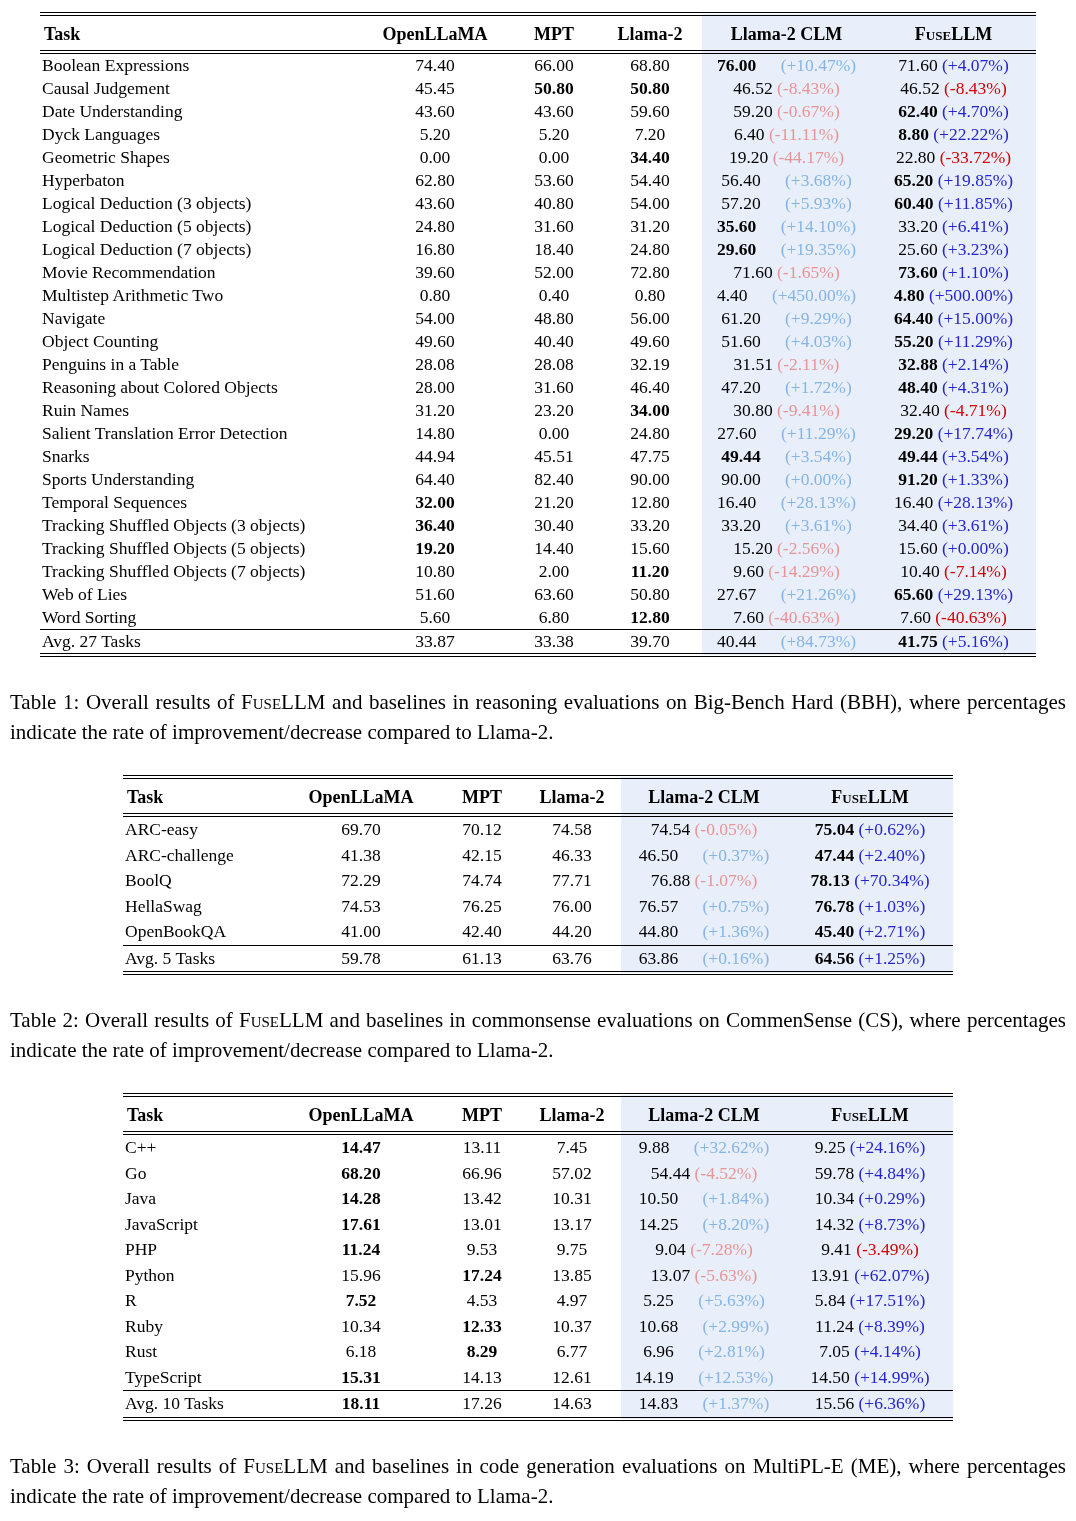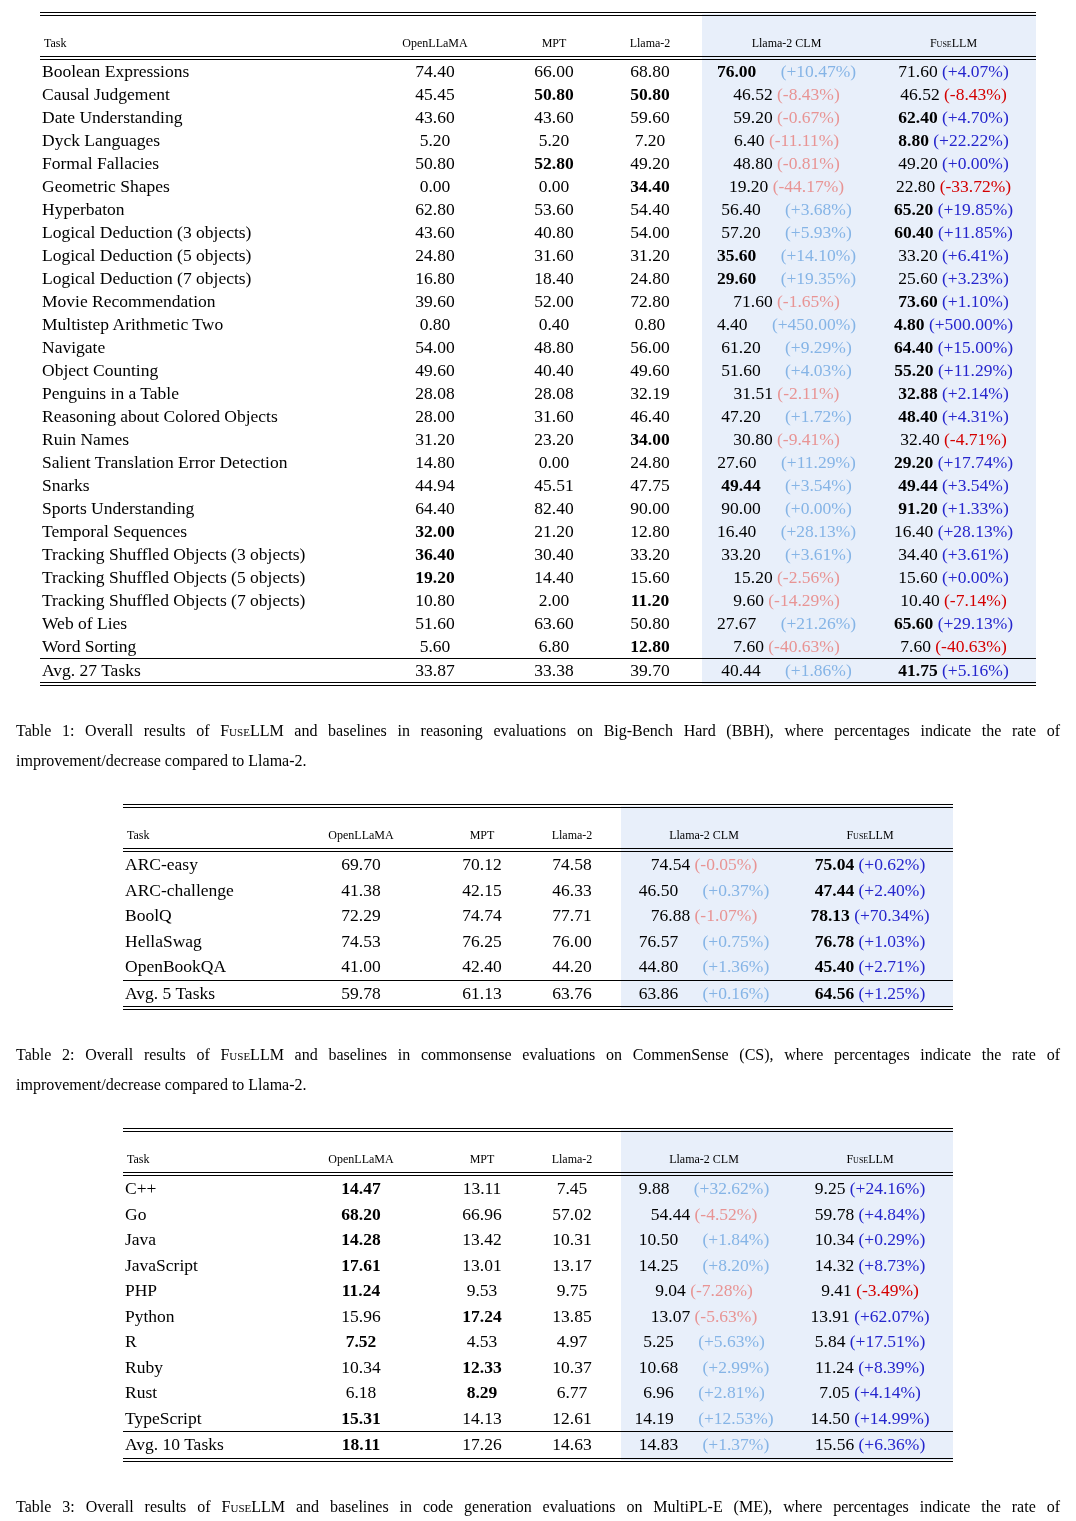--- a/index.html
+++ b/index.html
@@ -10,40 +10,40 @@
   }
   .page{padding:12px 0 10px;}
   .rtable{
     border-collapse:collapse;table-layout:fixed;
     border-top:4px double #000;border-bottom:4px double #000;
     font-size:17.5px;
   }
   .t1{width:996px;margin:0 auto;}
   .t23{width:830px;margin:0 auto;}
   .rtable th{
-    font-weight:normal;font-size:12px;text-align:center;
-    border-bottom:4px double #000;padding:20px 2px 5px;
+    font-weight:bold;font-size:18px;text-align:center;
+    border-bottom:4px double #000;padding:8px 2px 5px;
   }
   .rtable th.taskh{text-align:left;padding-left:4px;}
   .rtable td{padding:0 2px;}
   .t1 td{line-height:23px;}
   .t23 td{line-height:25.5px;}
   .num{text-align:center;white-space:nowrap;}
   .task{text-align:left;padding-left:4px;white-space:nowrap;}
   .b{font-weight:bold;}
   .band{background:var(--highlight-bg);}
   .clm .pct.pos{color:var(--clm-positive);margin-left:20px;}
   .clm .pct.neg{color:var(--clm-negative);}
   .fuse .pct.pos{color:var(--fuse-positive);}
   .fuse .pct.neg{color:var(--fuse-negative);}
   tr.avg td{border-top:1.5px solid #000;}
   .sc{font-variant:small-caps;}
   .caption{
-    font-size:16px;line-height:30px;text-align:justify;
-    margin:30px 16px 28px;
+    font-size:21px;line-height:30px;text-align:justify;
+    margin:30px 10px 28px;
   }
 </style>
 </head>
 <body>
 
 <div class="page">
 
   <table class="rtable t1">
     <colgroup>
       <col style="width:320px">
@@ -90,28 +90,20 @@
         </tr>
         <tr>
           <td class="task">Dyck Languages</td>
           <td class="num">5.20</td>
           <td class="num">5.20</td>
           <td class="num">7.20</td>
           <td class="num band clm"><span>6.40</span><span class="pct neg"> (-11.11%)</span></td>
           <td class="num band fuse"><span class="b">8.80</span><span class="pct pos"> (+22.22%)</span></td>
         </tr>
         <tr>
-          <td class="task">Formal Fallacies</td>
-          <td class="num">50.80</td>
-          <td class="num b">52.80</td>
-          <td class="num">49.20</td>
-          <td class="num band clm"><span>48.80</span><span class="pct neg"> (-0.81%)</span></td>
-          <td class="num band fuse"><span>49.20</span><span class="pct pos"> (+0.00%)</span></td>
-        </tr>
-        <tr>
           <td class="task">Geometric Shapes</td>
           <td class="num">0.00</td>
           <td class="num">0.00</td>
           <td class="num b">34.40</td>
           <td class="num band clm"><span>19.20</span><span class="pct neg"> (-44.17%)</span></td>
           <td class="num band fuse"><span>22.80</span><span class="pct neg"> (-33.72%)</span></td>
         </tr>
         <tr>
           <td class="task">Hyperbaton</td>
           <td class="num">62.80</td>
@@ -270,21 +262,21 @@
           <td class="num">6.80</td>
           <td class="num b">12.80</td>
           <td class="num band clm"><span>7.60</span><span class="pct neg"> (-40.63%)</span></td>
           <td class="num band fuse"><span>7.60</span><span class="pct neg"> (-40.63%)</span></td>
         </tr>
         <tr class="avg">
           <td class="task">Avg. 27 Tasks</td>
           <td class="num">33.87</td>
           <td class="num">33.38</td>
           <td class="num">39.70</td>
-          <td class="num band clm"><span>40.44</span><span class="pct pos"> (+1.86%)</span></td>
+          <td class="num band clm"><span>40.44</span><span class="pct pos"> (+84.73%)</span></td>
           <td class="num band fuse"><span class="b">41.75</span><span class="pct pos"> (+5.16%)</span></td>
         </tr>
       </tbody>
     </table>
 
   <p class="caption"><span>Table 1: Overall results of </span><span class="sc">FuseLLM</span><span> and baselines in reasoning evaluations on Big-Bench Hard (BBH), where percentages indicate the rate of improvement/decrease compared to Llama-2.</span></p>
 
   <table class="rtable t23">
     <colgroup>
       <col style="width:158px">

